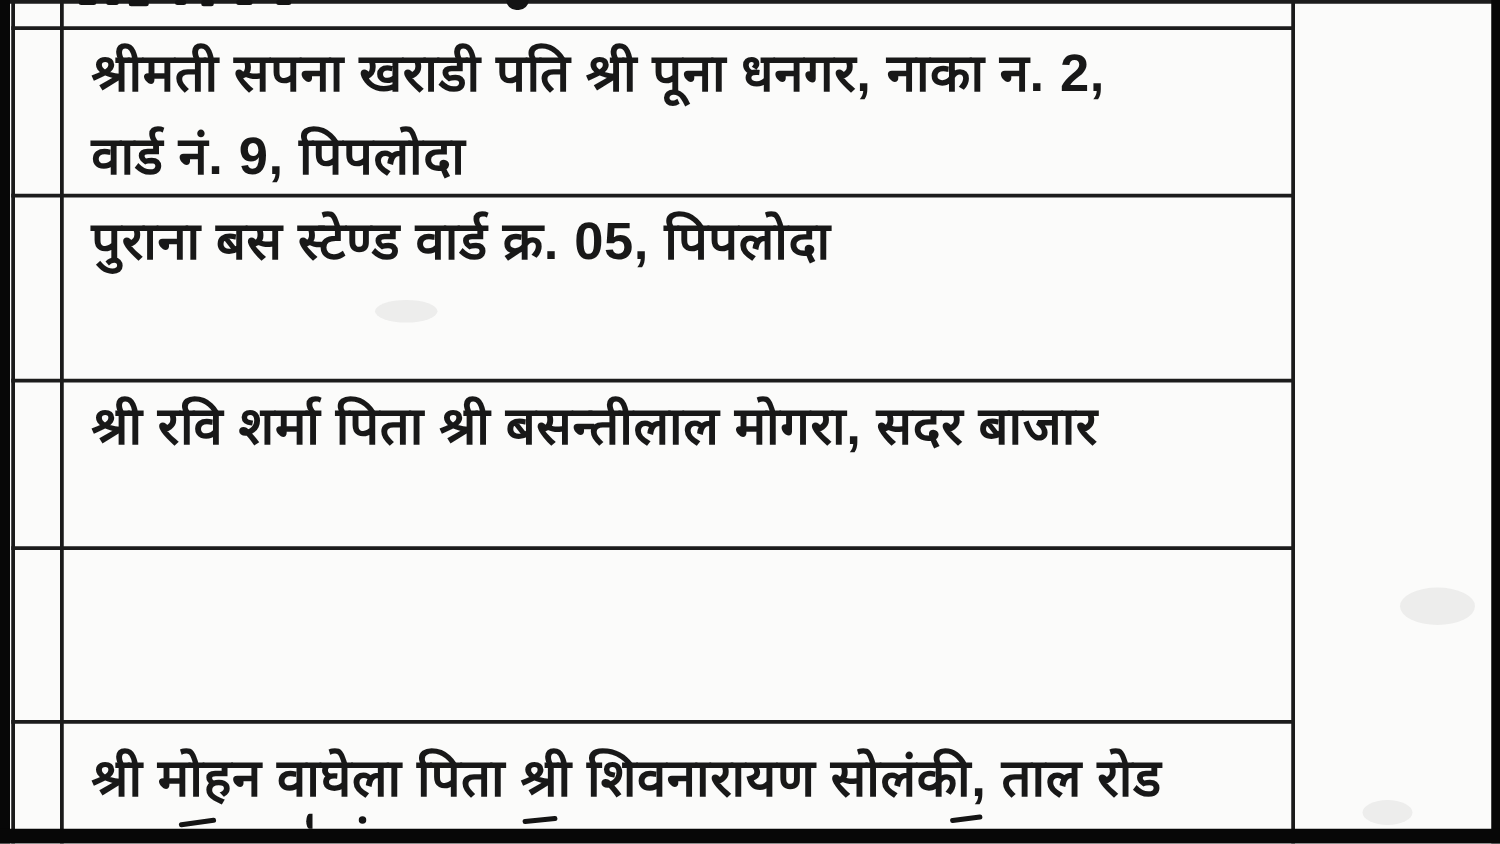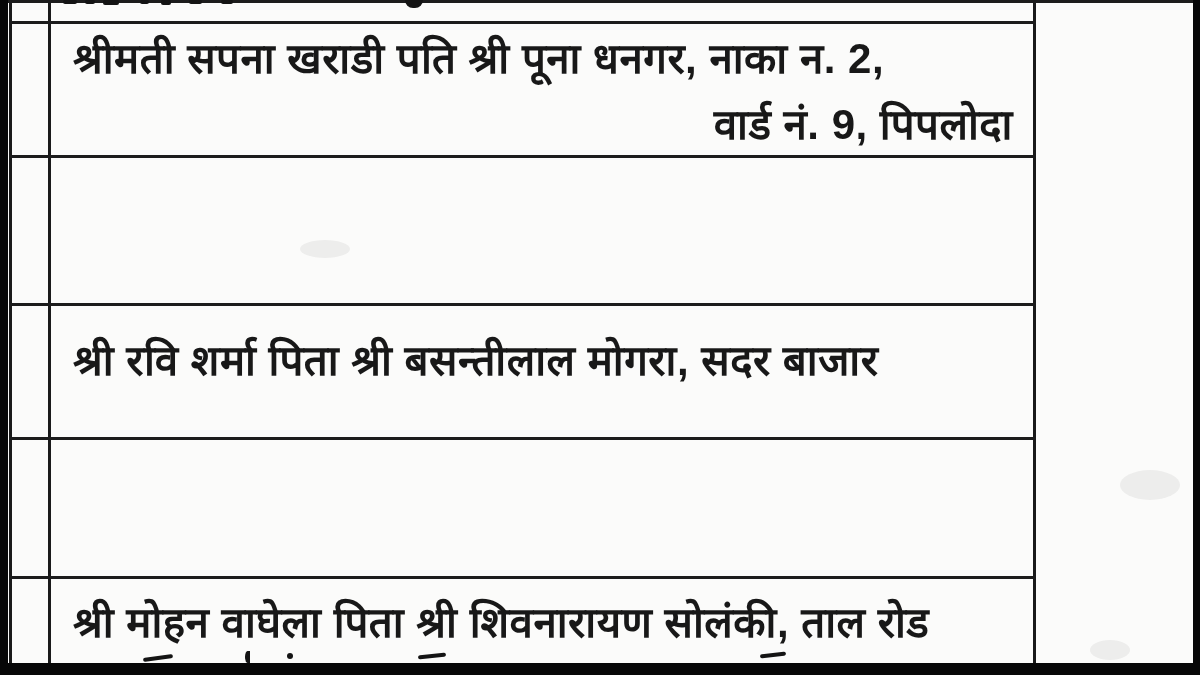--- a/index.html
+++ b/index.html
@@ -26,21 +26,21 @@
     z-index: 2;
   }
   .entry-line-1 {
     text-align: justify;
     text-align-last: justify;
     white-space: nowrap;
     display: block;
     width: 100%;
   }
   .entry-line-1::after { content: ""; display: inline-block; width: 100%; }
-  .entry-line-2 { text-align: right; white-space: nowrap; }
+  .entry-line-2 { text-align: left; white-space: nowrap; }
   
   .vline { position: absolute; top: 0; bottom: 0; background: #1a1a1a; z-index: 3; }
   .hline { position: absolute; height: 3px; background: #1c1c1c; z-index: 3; }
   
   .edge { position: absolute; background: #070707; z-index: 5; }
   .frag { position: absolute; background: #141414; border-radius: 2px; z-index: 4; }
   .smudge { position: absolute; background: rgba(60,60,60,0.07); border-radius: 50%; z-index: 1; }
 </style>
 </head>
 <body>
@@ -50,23 +50,24 @@
   <div class="smudge" style="left:1120px; top:470px; width:60px; height:30px;"></div>
   <div class="smudge" style="left:1090px; top:640px; width:40px; height:20px;"></div>
   <div class="smudge" style="left:300px; top:240px; width:50px; height:18px;"></div>
 
   <div class="row-cell" style="top:24px; height:131px;">
     <div class="entry-line-1">श्रीमती सपना खराडी पति श्री पूना धनगर, नाका न. 2,</div>
     <div class="entry-line-2">वार्ड नं. 9, पिपलोदा</div>
   </div>
 
   <div class="row-cell" style="top:158px; height:145px;">
+    <div class="entry-line-2">पुराना बस स्टेण्ड वार्ड क्र. 05, पिपलोदा</div>
   </div>
 
-  <div class="row-cell" style="top:306px; height:131px;margin-top:20px;">
+  <div class="row-cell" style="top:306px; height:131px;">
     <div class="entry-line-1">श्री रवि शर्मा पिता श्री बसन्तीलाल मोगरा, सदर बाजार</div>
   </div>
 
 
   <div class="row-cell" style="top:588px; height:72px;">
     <div class="entry-line-1">श्री मोहन वाघेला पिता श्री शिवनारायण सोलंकी, ताल रोड</div>
     <div class="entry-line-2"></div>
   </div>
 
   <div class="vline" style="left:9px; width:3px;"></div>

